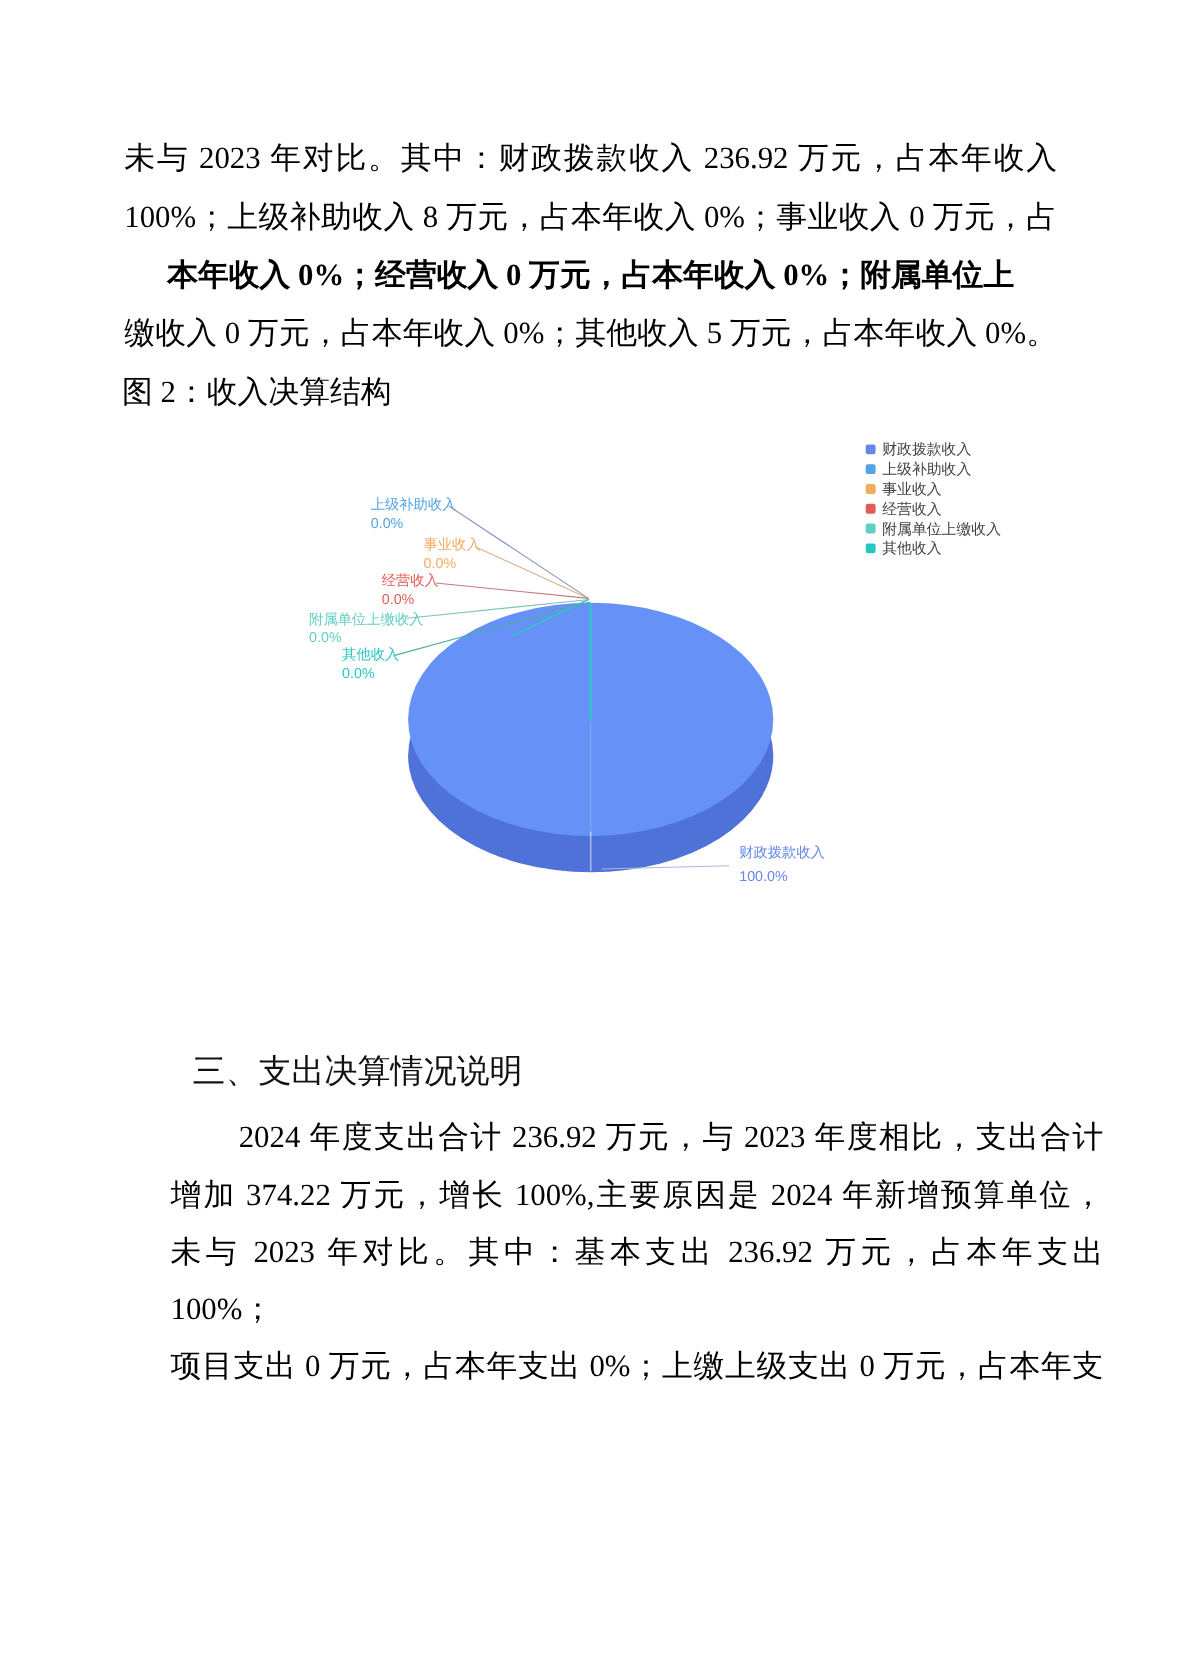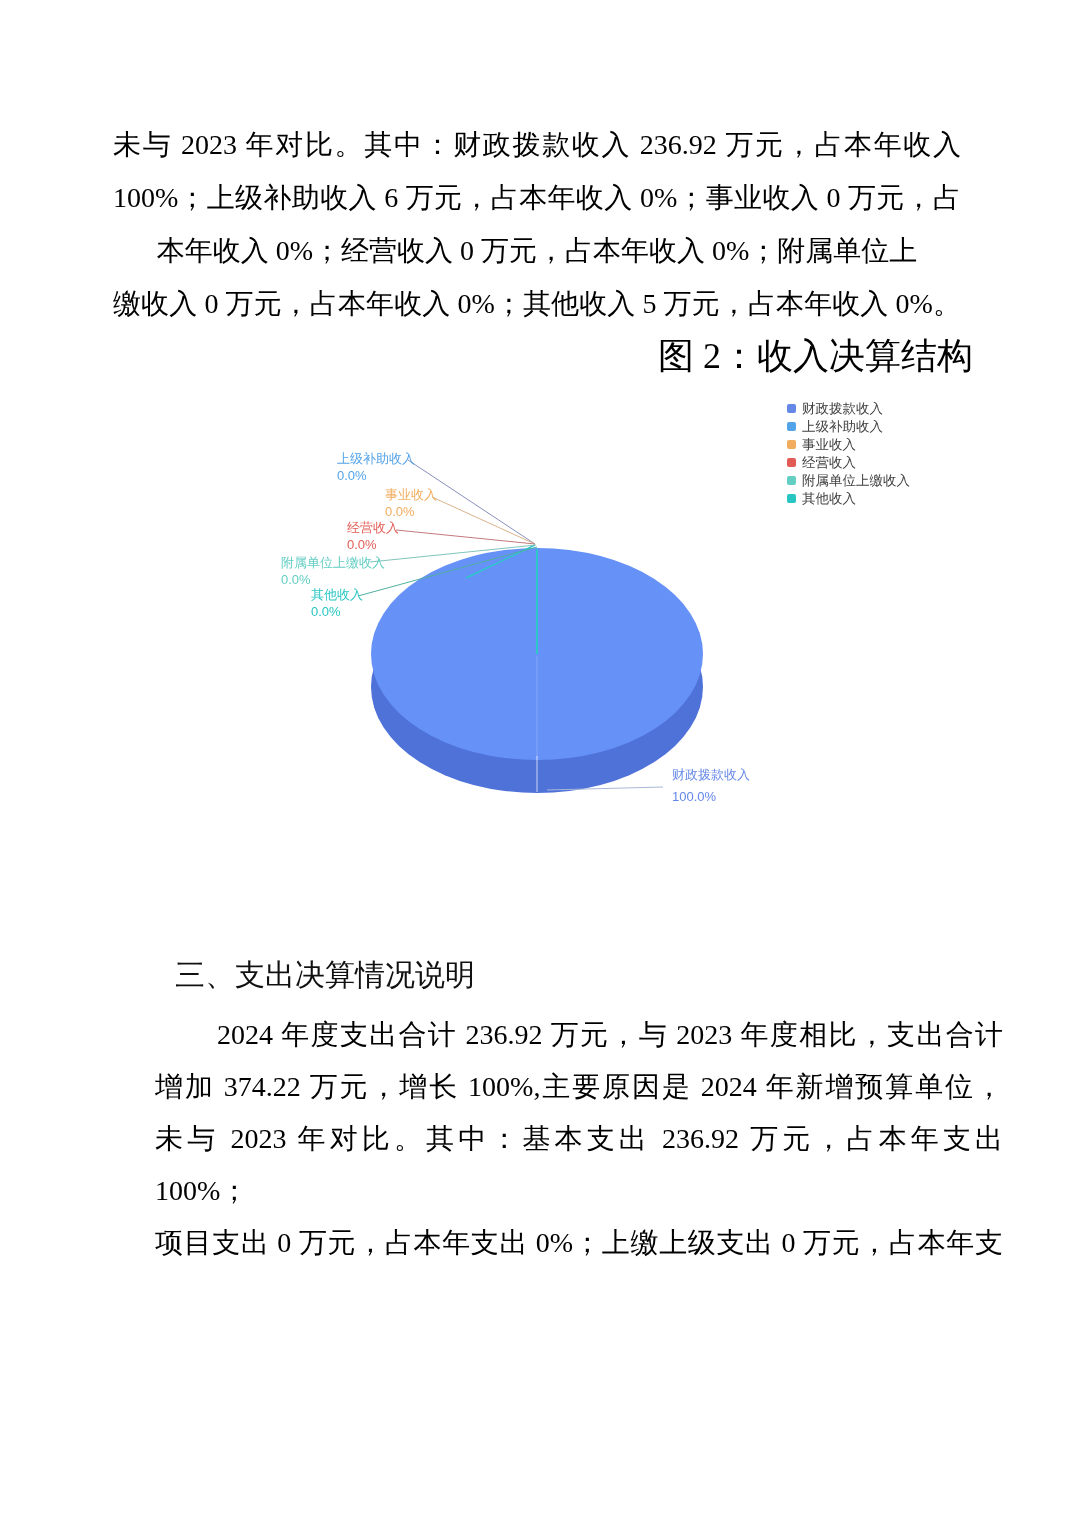--- a/index.html
+++ b/index.html
@@ -4,26 +4,26 @@
 <style>
   html,body { margin:0; padding:0; background:#ffffff; }
   .page {
     position:relative; width:1074px; height:1288px; background:#ffffff;
     font-family:"Liberation Serif", serif; color:#000; overflow:hidden;
   }
   .textcol { position:absolute; left:113px; width:848px; font-size:28px; }
   .para1 { top:118px; line-height:53px; }
   .para2 { top:1009px; line-height:52px;margin-left:42px; }
   .line.j { text-align:justify; text-align-last:justify; }
-  .line.c { text-align:center; text-align-last:center; }
+  .line.c { text-align:center; text-align-last:center;font-weight:bold; }
   .line.l { text-align:left; text-align-last:left; }
   .line.indent { text-indent:62px; }
   .caption {
-    position:absolute; left:125px; width:848px; top:330px;
-    font-size:36px; line-height:53px; text-align:right;
+    position:absolute; left:111px; width:848px; top:330px;
+    font-size:28px; line-height:53px; text-align:left;
   }
   .heading {
     position:absolute; left:175px; top:957px; margin:0;
     font-family:"Liberation Sans", sans-serif; font-weight:normal;
     font-size:30px; line-height:36px; color:#111;
   }
   .chart-wrap { position:absolute; left:240px; top:380px; width:800px; height:460px; }
   .chart-wrap svg { display:block; width:800px; height:460px; }
   .chart-wrap text { font-family:"Liberation Sans", sans-serif; }
   .cb-label { font-size:13px; }
@@ -33,21 +33,21 @@
     text-align:center; font-size:21px; color:#000;
   }
 </style>
 </head>
 <body>
 
 <div class="page">
 
   <div class="textcol para1">
     <div class="line j">未与 2023 年对比。其中：财政拨款收入 236.92 万元，占本年收入</div>
-    <div class="line j">100%；上级补助收入 6 万元，占本年收入 0%；事业收入 0 万元，占</div>
+    <div class="line j">100%；上级补助收入 8 万元，占本年收入 0%；事业收入 0 万元，占</div>
     <div class="line c">本年收入 0%；经营收入 0 万元，占本年收入 0%；附属单位上</div>
     <div class="line j">缴收入 0 万元，占本年收入 0%；其他收入 5 万元，占本年收入 0%。</div>
   </div>
 
   <div class="caption">图 2：收入决算结构</div>
 
   <div class="chart-wrap">
     <svg viewBox="240 380 800 460" xmlns="http://www.w3.org/2000/svg">
 
       <ellipse cx="537" cy="687" rx="166" ry="106" fill="#4F72D9"></ellipse>

